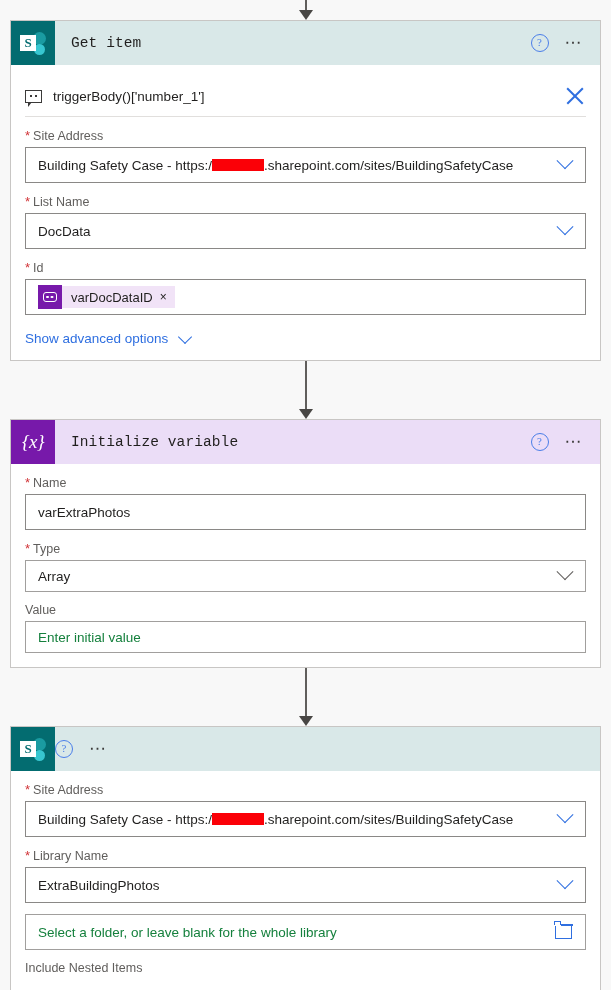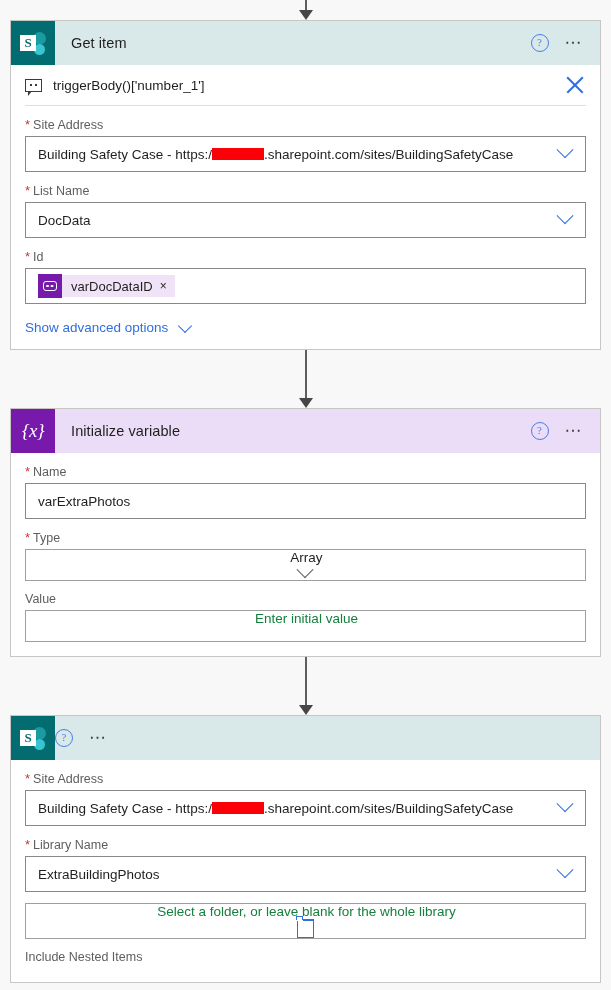--- a/index.html
+++ b/index.html
@@ -77,20 +77,21 @@
   }
   .op-icon.sp { background: #036c70; }
   .op-icon.var { background: #7719aa; }
 
   .card-title {
     flex: 1 1 auto;
     padding-left: 16px;
     font-size: 14.5px;
     color: #201f1e;
     letter-spacing: .1px;
+    font-family: Liberation Mono, monospace;
   }
 
   .hdr-actions {
     display: flex;
     align-items: center;
     gap: 16px;
     padding-right: 16px;
   }
   .help-icon {
     width: 16px;
@@ -115,21 +116,21 @@
   .card-body {
     padding: 0 14px 14px 14px;
   }
 
   
   .trigger-row {
     display: flex;
     align-items: center;
     height: 40px;
     border-bottom: 0px;
-    padding-top: 0;
+    padding-top: 11px;
   }
   .comment-icon {
     width: 17px;
     height: 13px;
     flex: 0 0 17px;
     border: 1.3px solid #3b3a39;
     position: relative;
     margin-right: 11px;
     box-sizing: border-box;
   }
@@ -198,21 +199,21 @@
     border: 1px solid #8a8886;
     background: #ffffff;
     display: flex;
     align-items: center;
     padding: 0 10px 0 12px;
     box-sizing: border-box;
     font-size: 13.5px;
     color: #201f1e;
   }
   .input-box.tall { height: 36px; }
-  .input-box.light-border { border-color: #a19f9d; flex-direction: column; }
+  .input-box.light-border { border-color: #a19f9d; }
   .input-value {
     flex: 1 1 auto;
     white-space: nowrap;
     overflow: hidden;
   }
   .placeholder { color: #15803d; }
 
   .redact {
     display: inline-block;
     background: #fb0007;

